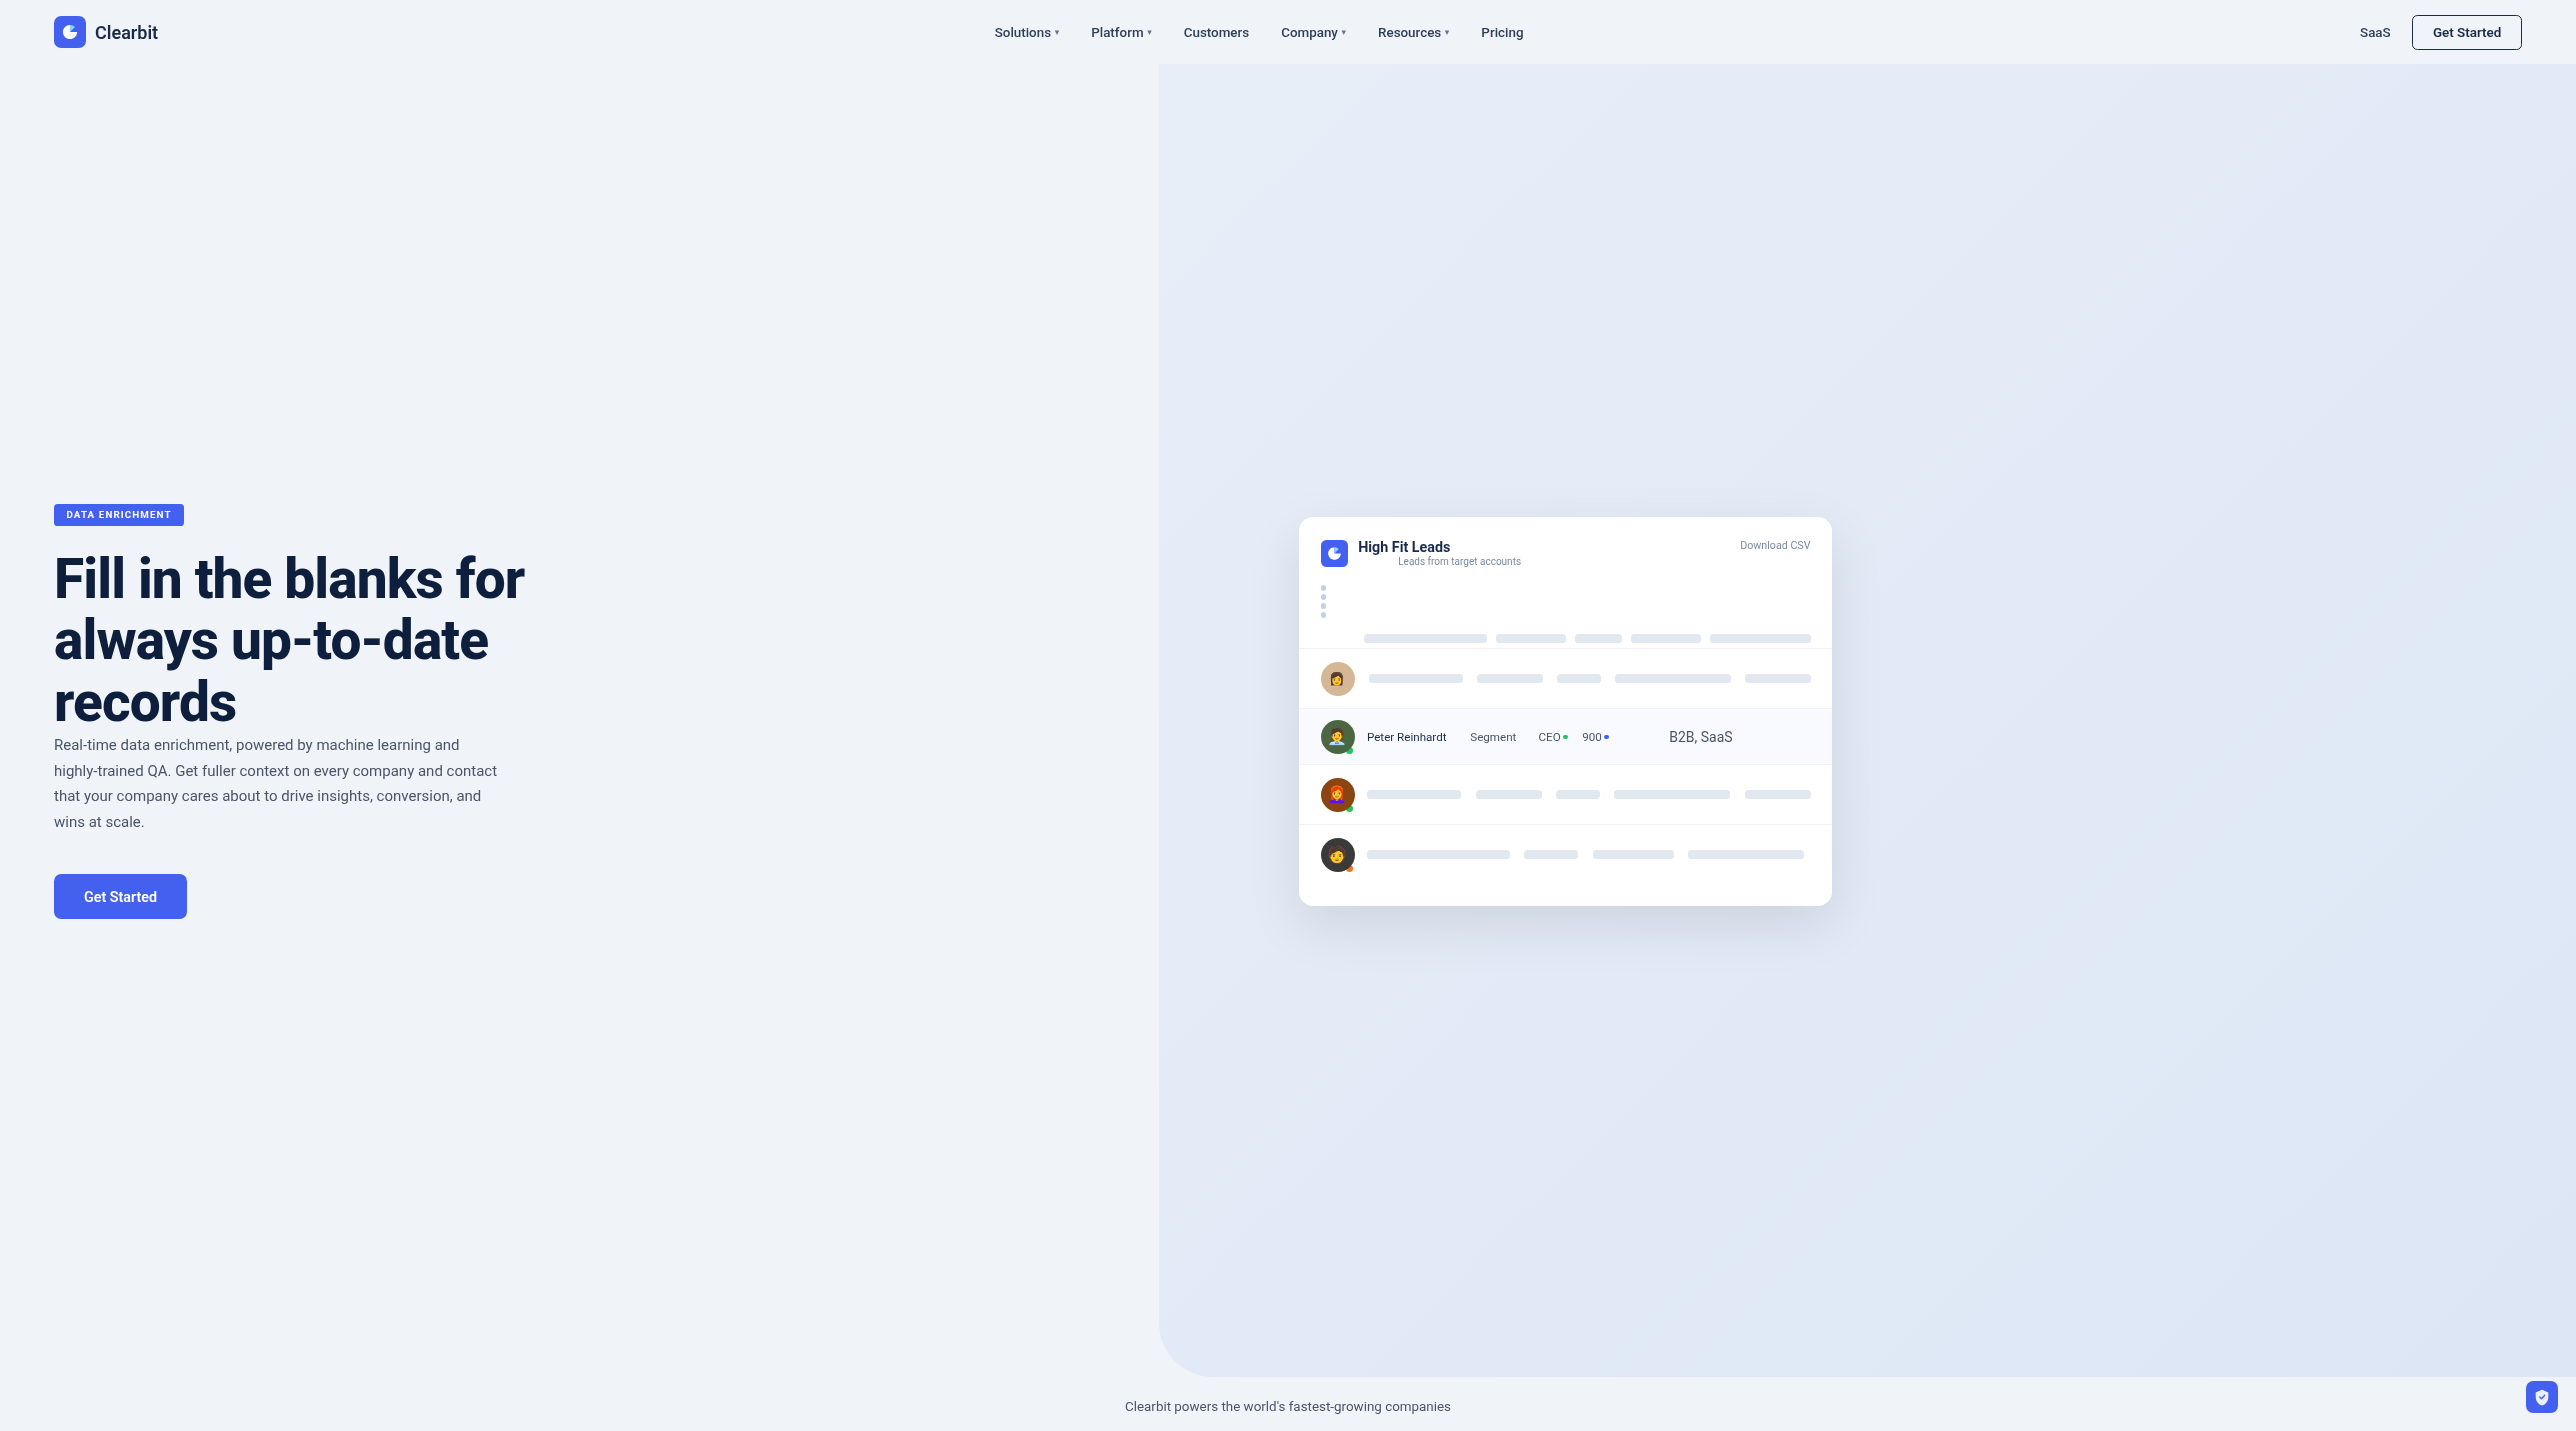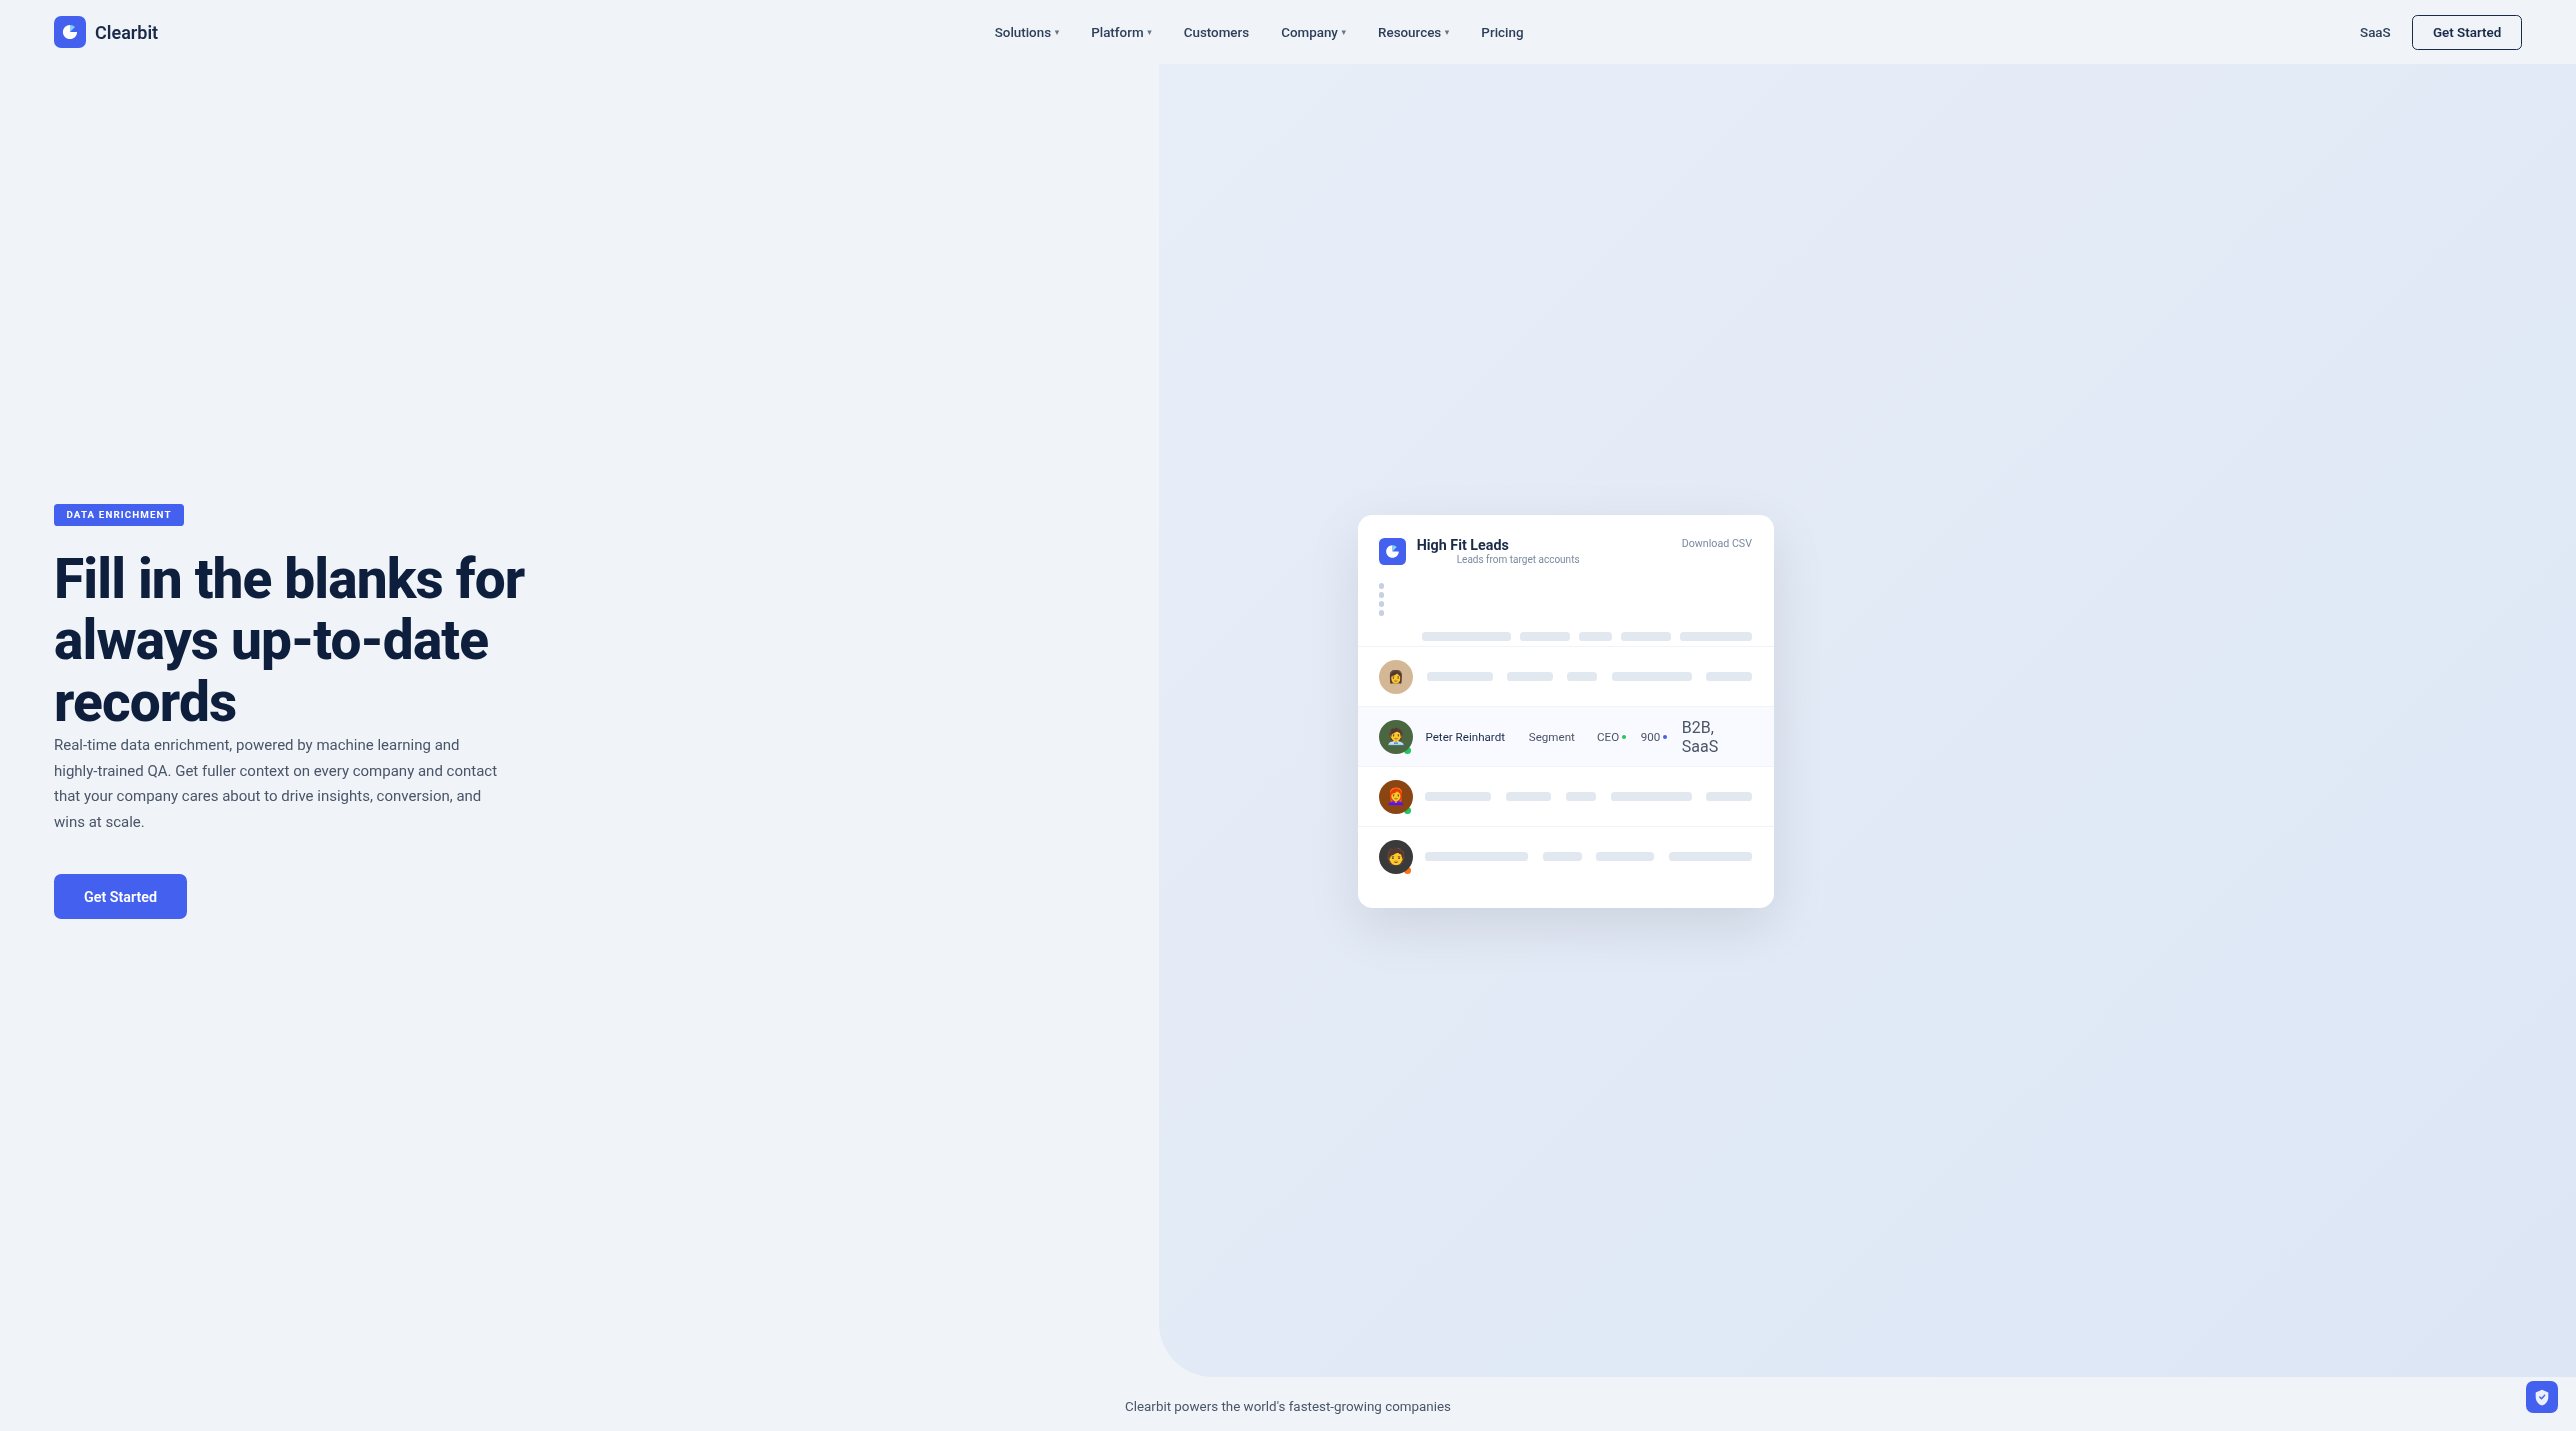--- a/index.html
+++ b/index.html
@@ -134,21 +134,21 @@
       flex: 1;
       display: flex;
       justify-content: center;
       align-items: center;
       padding-left: 36px;
     }
     .leads-card {
       background: white;
       border-radius: 14.3px;
       box-shadow: 0 18px 54px rgba(0,0,0,0.1);
-      width: 416px;
+      width: 533px;
       padding: 21.5px 0;
       overflow: hidden;
     }
     .card-header {
       display: flex;
       align-items: flex-start;
       justify-content: space-between;
       padding: 0 21.5px 14.3px 21.5px;
     }
     .card-header-left {
@@ -272,22 +272,23 @@
       gap: 2.7px;
     }
     .row-score {
       font-size: 11.6px;
       color: #4a5568;
       display: flex;
       align-items: center;
       gap: 2.7px;
     }
     .row-tags {
-      font-size: 16px;
+      font-size: 14px;
       color: #4a5568;
+      margin-left: 46px;
     }
     .tiny-dot {
       width: 4.5px;
       height: 4.5px;
       border-radius: 50%;
       background: #22c55e;
       display: inline-block;
     }
     .tiny-dot-blue {
       width: 4.5px;

